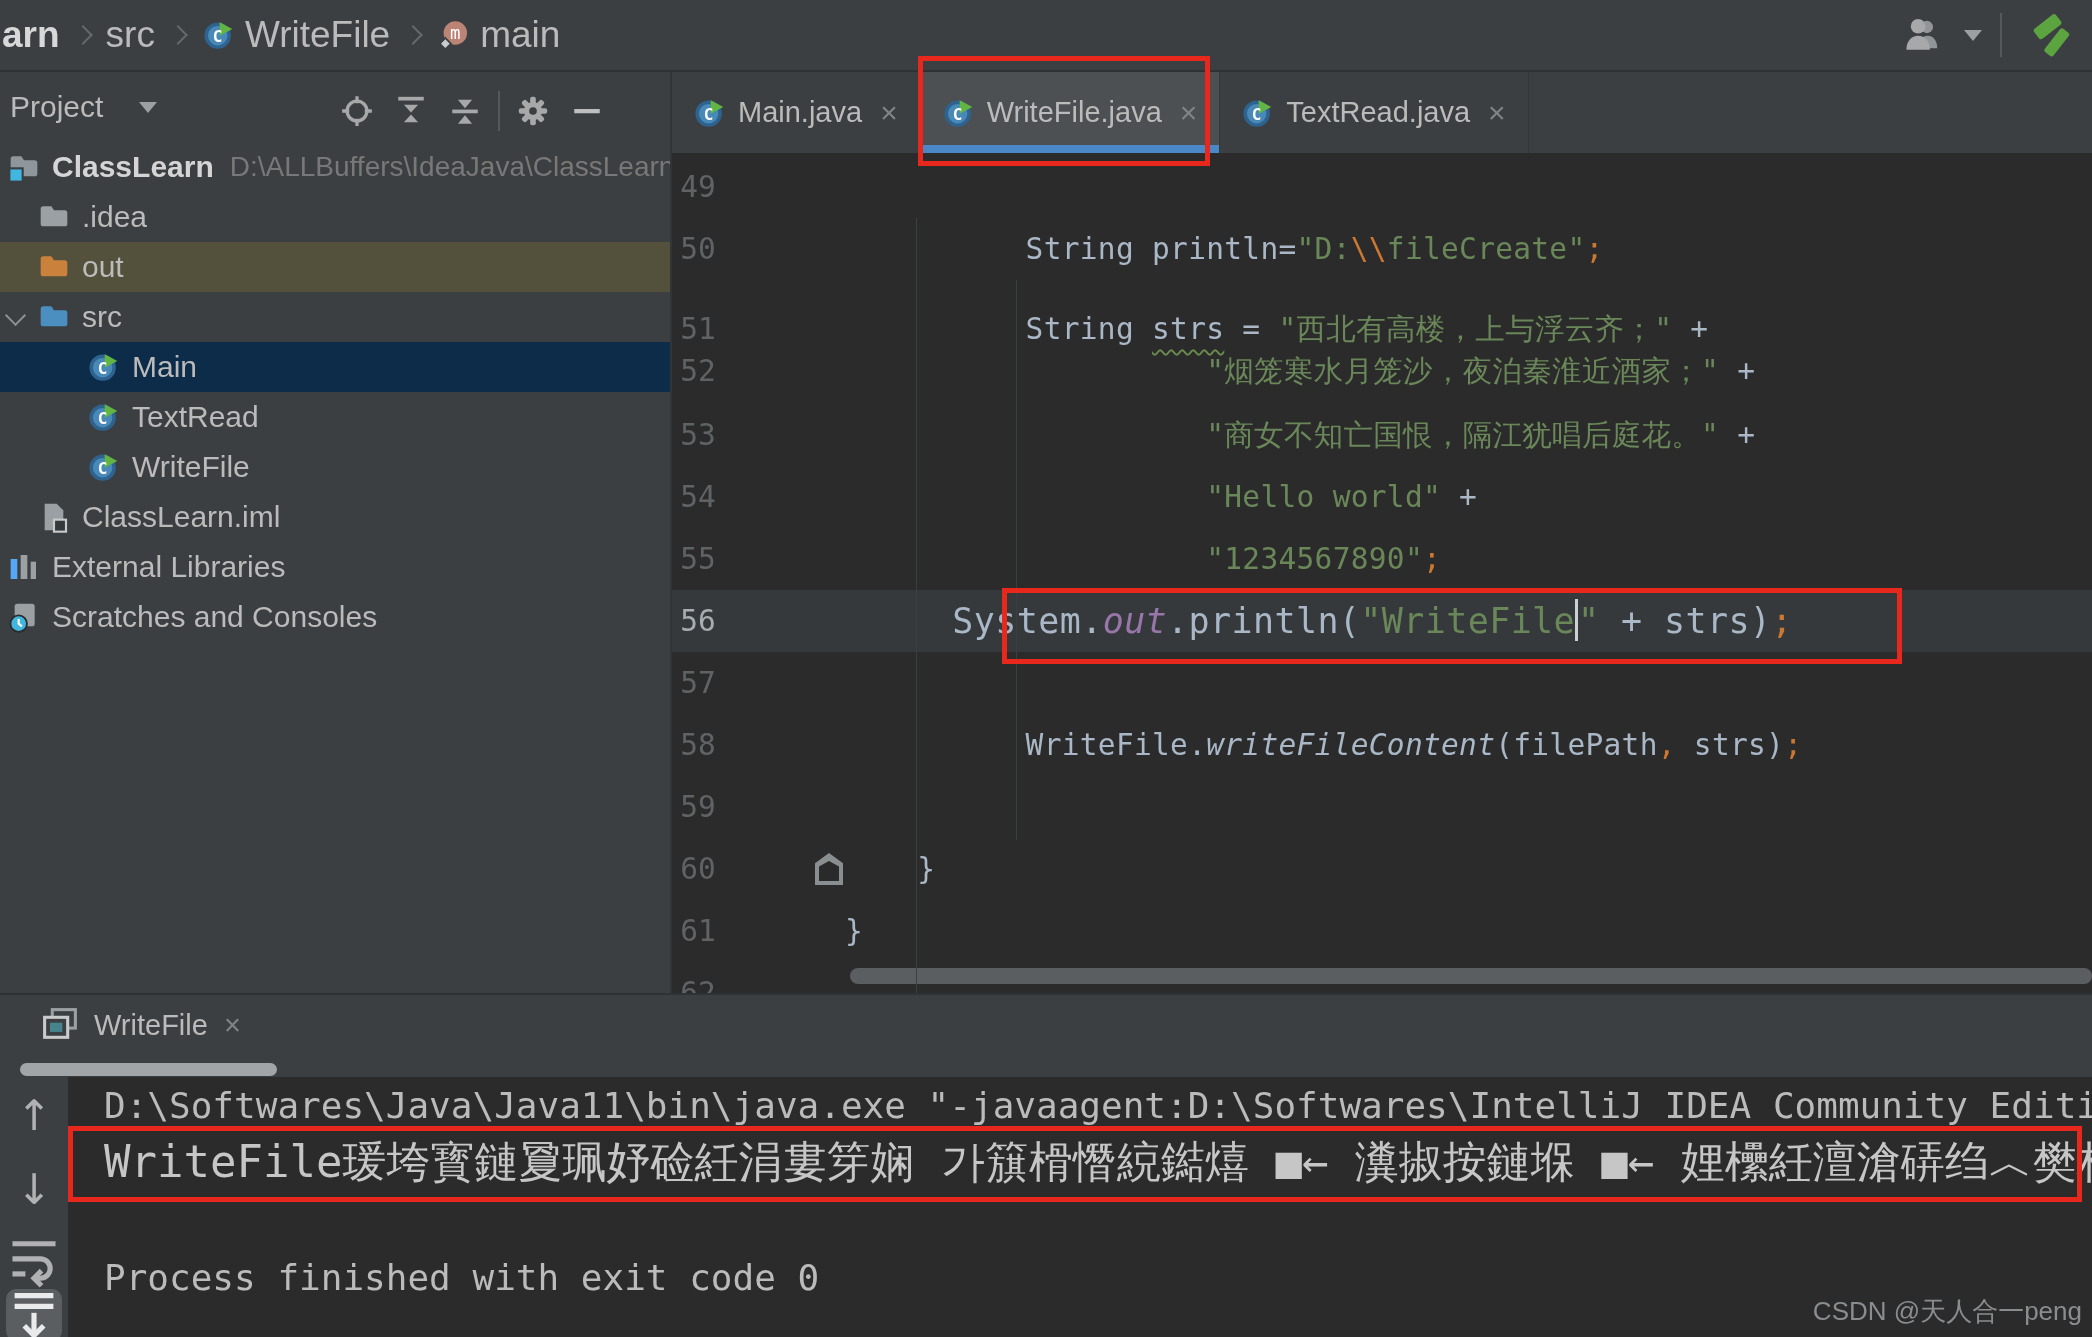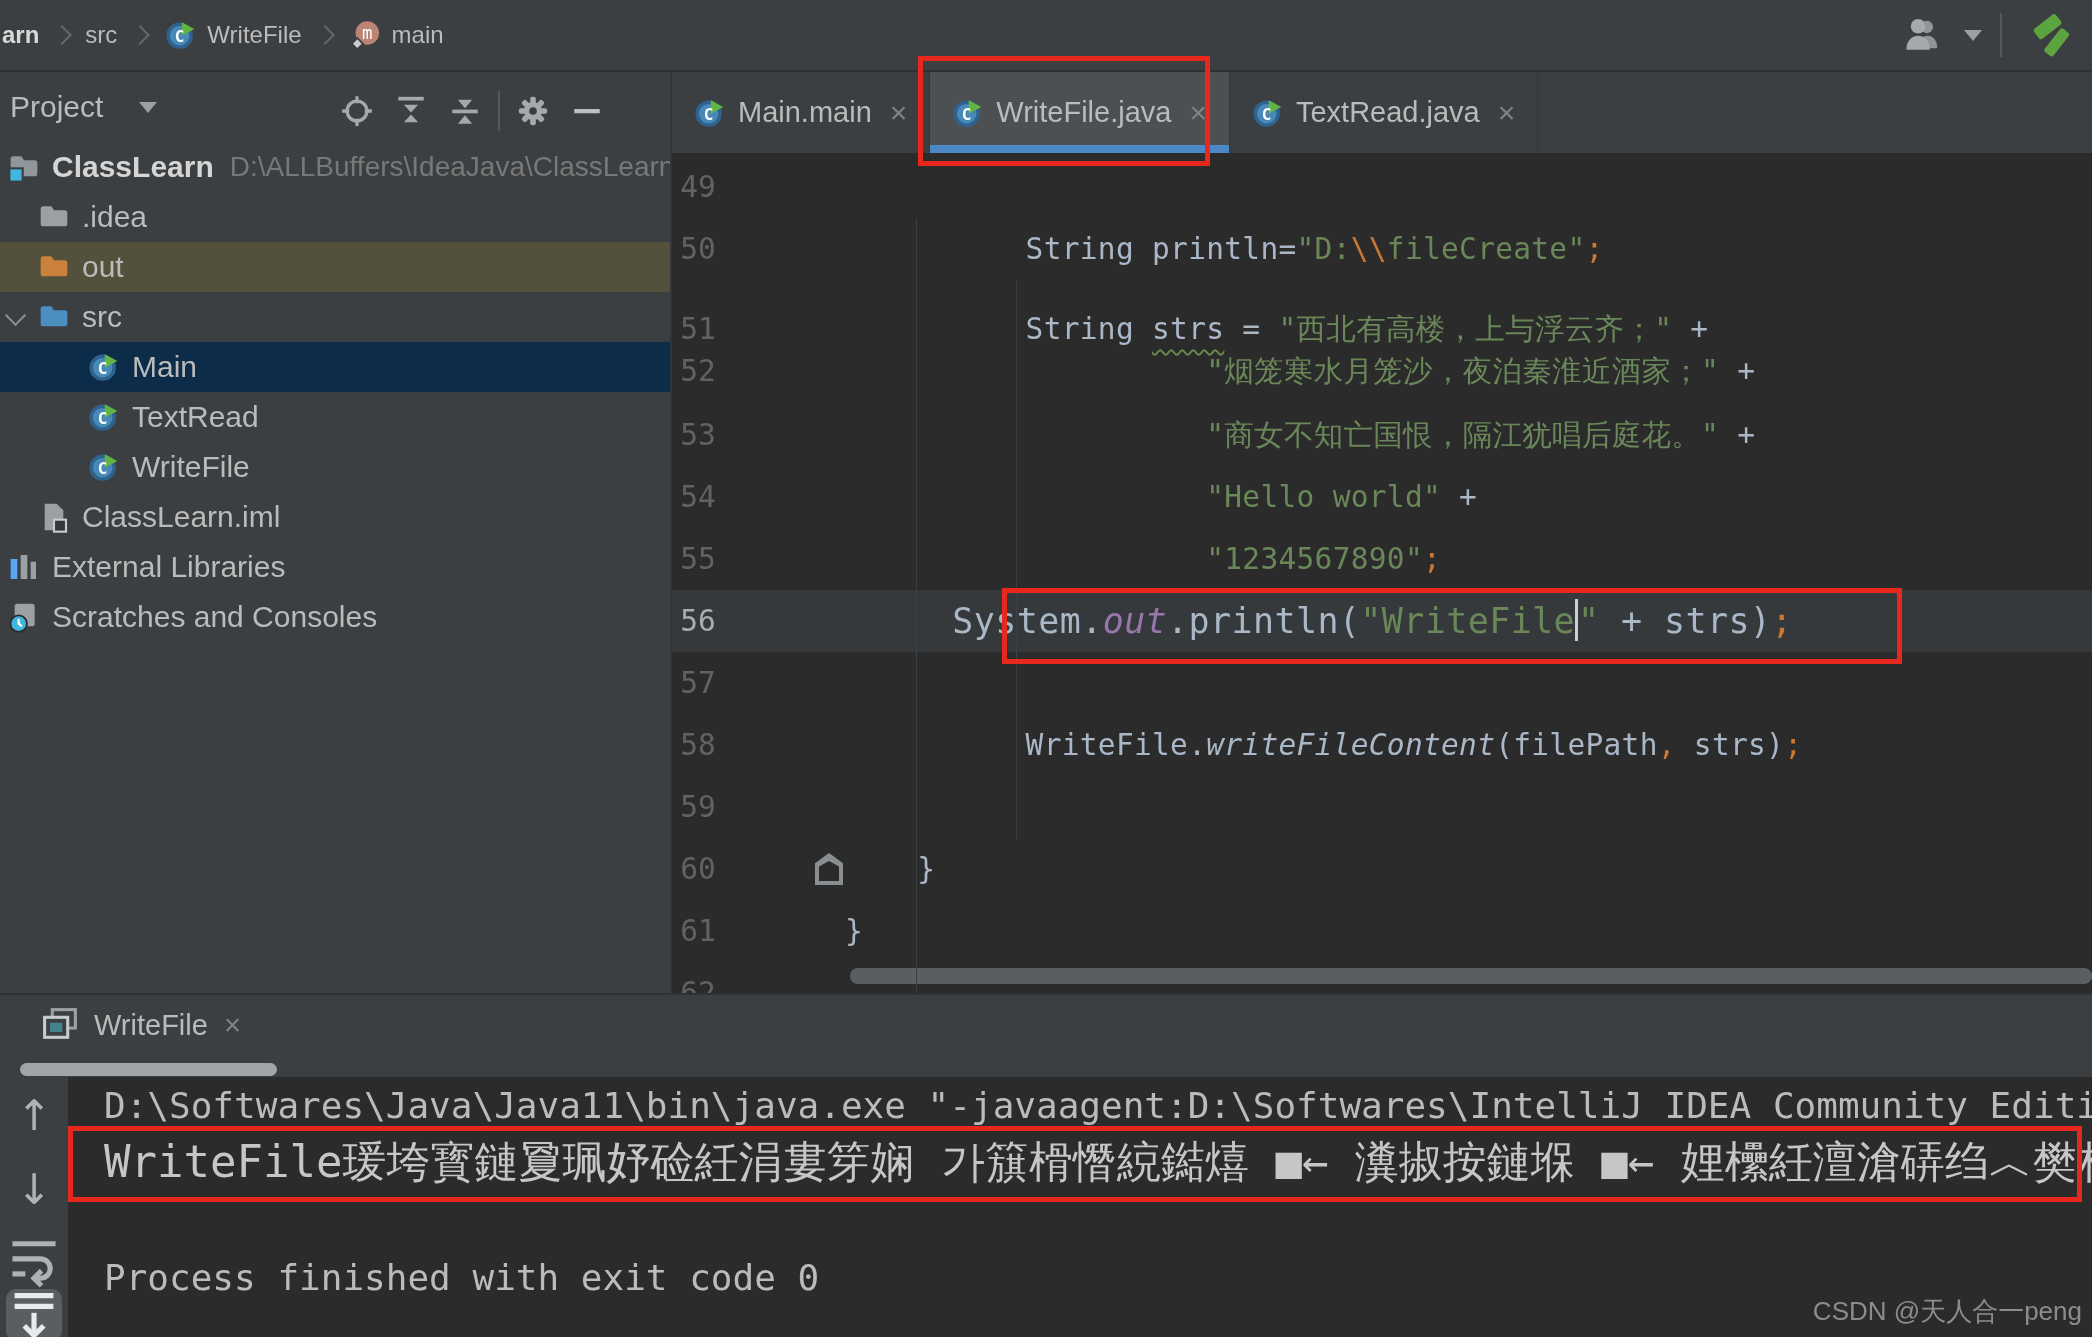--- a/index.html
+++ b/index.html
@@ -2,21 +2,21 @@
 <html><head>
 <meta charset="utf-8">
 <style>
   html,body{margin:0;padding:0;background:#2B2B2B;}
   body{width:2092px;height:1337px;position:relative;overflow:hidden;
        font-family:"Liberation Sans",sans-serif;color:#BBBBBB;}
   svg{display:block}
   
   #topbar{position:absolute;left:0;top:0;width:2092px;height:70px;background:#3C3F41;
           border-bottom:2px solid #2f3234;display:flex;align-items:center;}
-  .crumb{font-size:24px;color:#BBBBBB;margin:0 6px;white-space:nowrap;}
+  .crumb{font-size:37px;color:#BBBBBB;margin:0 6px;white-space:nowrap;}
   .crumb.first{font-weight:bold;color:#D8D8D8;margin-left:2px;}
   .chev{width:12px;height:12px;border-top:2.5px solid #63686b;border-right:2.5px solid #63686b;
         transform:rotate(45deg);margin:0 10px;flex:0 0 auto;}
   .crumb-ic{width:32px;height:32px;margin:0 4px 0 8px;flex:0 0 auto;}
   #topbar-right{position:absolute;right:8px;top:0;height:70px;display:flex;align-items:center;}
   .vsep{width:2px;height:44px;background:#55595b;margin:0 18px;}
   .dd-caret{width:0;height:0;border-left:9px solid transparent;border-right:9px solid transparent;
             border-top:11px solid #9DA0A2;margin-left:8px;}
   
   #project{position:absolute;left:0;top:72px;width:670px;height:921px;background:#3C3F41;
@@ -280,21 +280,21 @@
 <div id="editor">
   <div id="tabbar">
       <div class="etab">
         <span class="t-ic">
           <svg viewBox="0 0 24 24">
             <circle cx="11" cy="12.5" r="8.6" fill="#4889B8" stroke="#2E6390" stroke-width="2.6"></circle>
             <polygon points="12.5,2.5 22,7.5 12.5,12.5" fill="#62B543"></polygon>
             <text x="11" y="17" font-size="12" font-weight="bold" fill="#fff" text-anchor="middle" font-family="DejaVu Sans Mono,monospace">C</text>
           </svg>
         </span>
-        <span>Main.main</span>
+        <span>Main.java</span>
         <span class="x">×</span>
       </div>
       <div class="etab active">
         <span class="t-ic">
           <svg viewBox="0 0 24 24">
             <circle cx="11" cy="12.5" r="8.6" fill="#4889B8" stroke="#2E6390" stroke-width="2.6"></circle>
             <polygon points="12.5,2.5 22,7.5 12.5,12.5" fill="#62B543"></polygon>
             <text x="11" y="17" font-size="12" font-weight="bold" fill="#fff" text-anchor="middle" font-family="DejaVu Sans Mono,monospace">C</text>
           </svg>
         </span>

